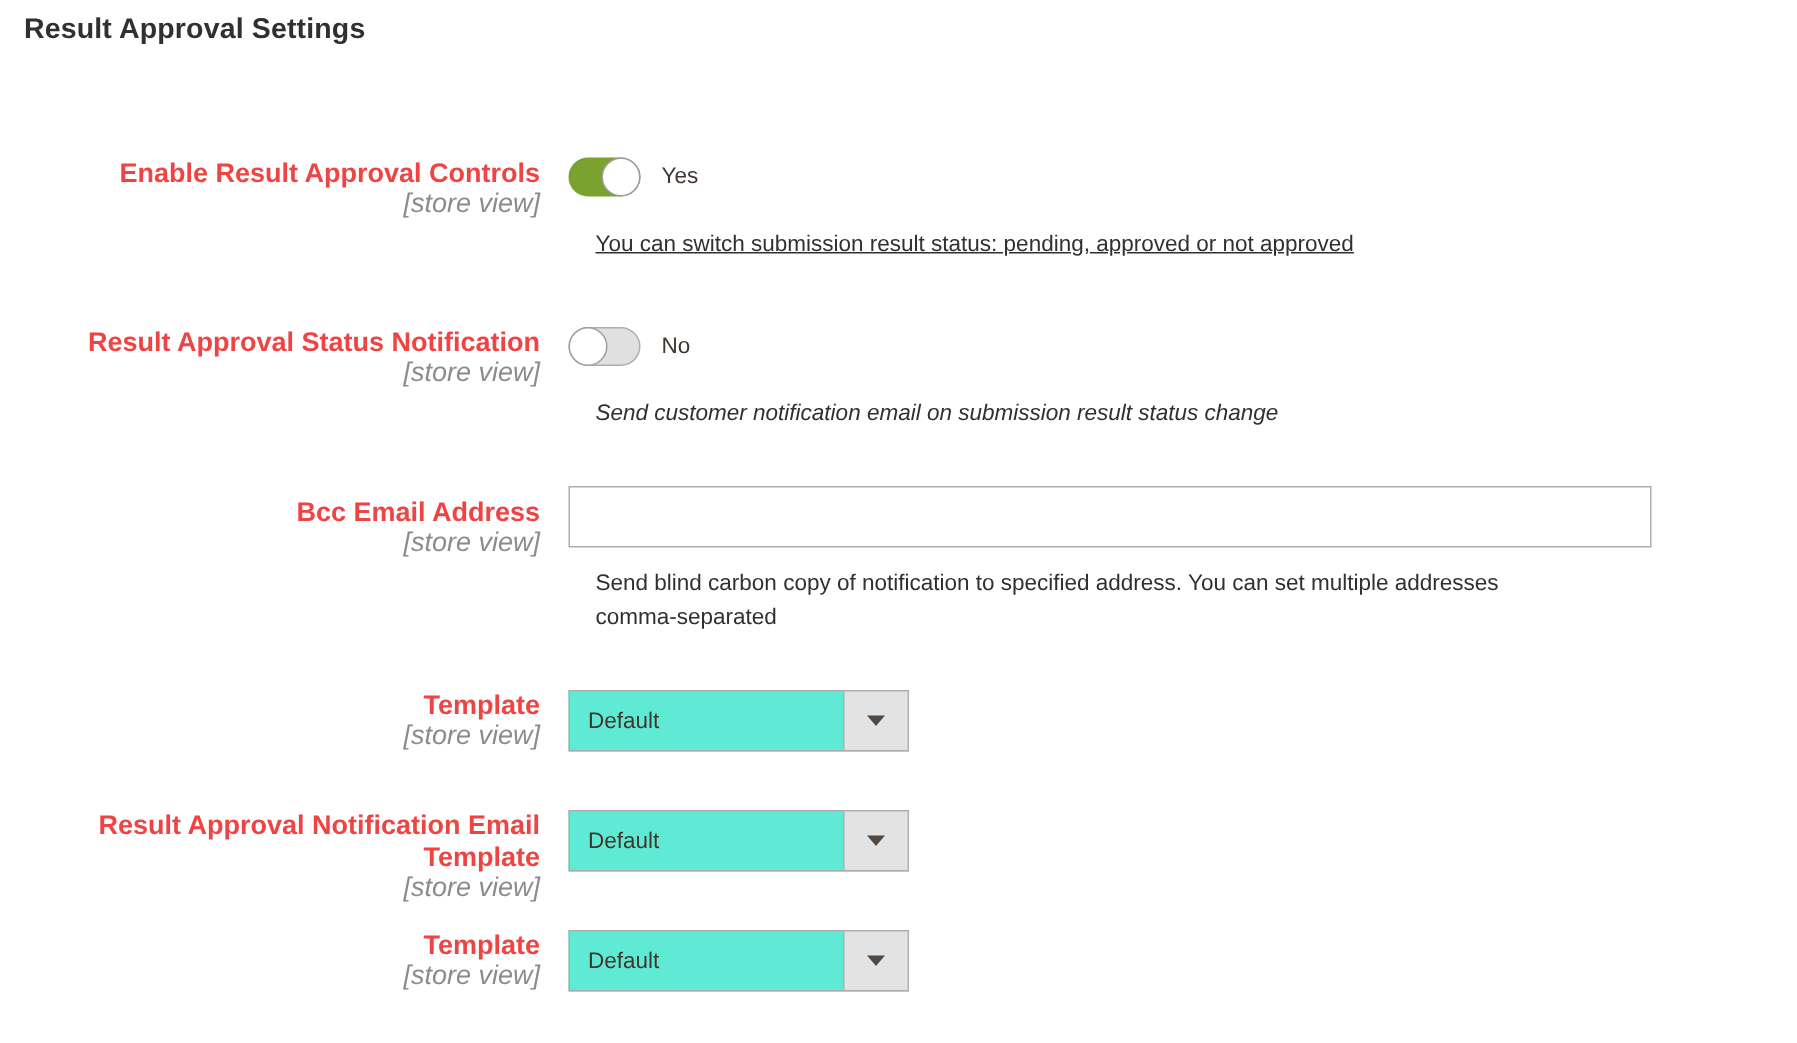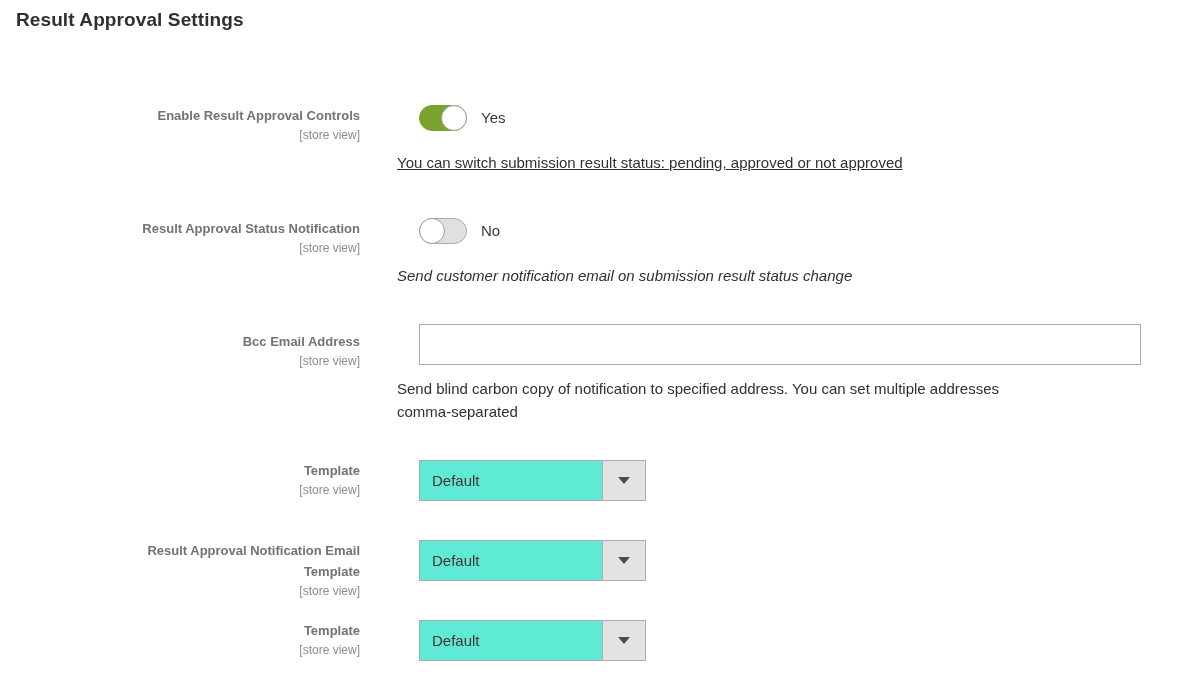--- a/index.html
+++ b/index.html
@@ -42,37 +42,38 @@
   }
 
   .label-cell {
     position: absolute;
     left: 0;
     width: 360px;
     text-align: right;
   }
   .label-text {
     display: block;
-    font-size: 13px;
+    font-size: 18px;
     font-weight: 700;
-    color: #737373;
+    color: #ef4444;
     line-height: 21px;
   }
   .scope-text {
     display: block;
-    font-size: 12px;
+    font-size: 18px;
     font-weight: 400;
     color: #8c8c8c;
     line-height: 16px;
     margin-top: 1px;
+    font-style: italic;
   }
 
   .control-cell {
     position: absolute;
-    left: 419px;
+    left: 379px;
   }
 
   
   .toggle-wrap {
     display: flex;
     align-items: center;
   }
   .toggle {
     position: relative;
     width: 48px;

